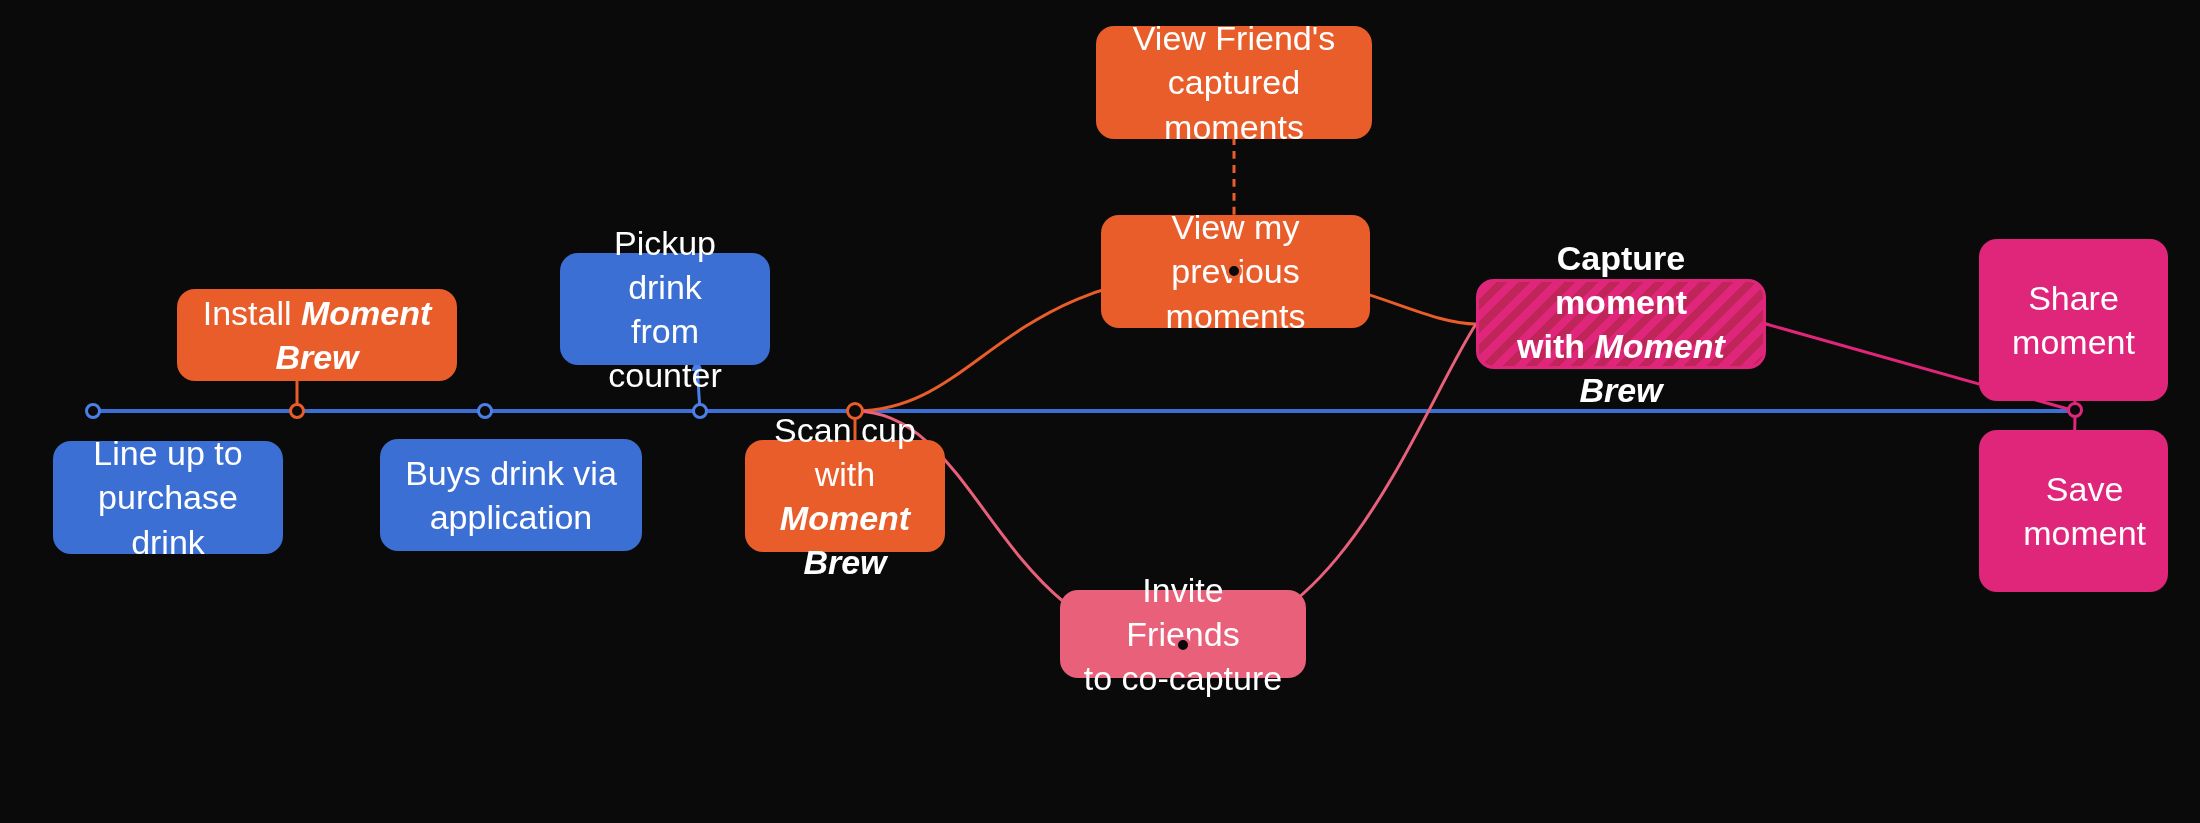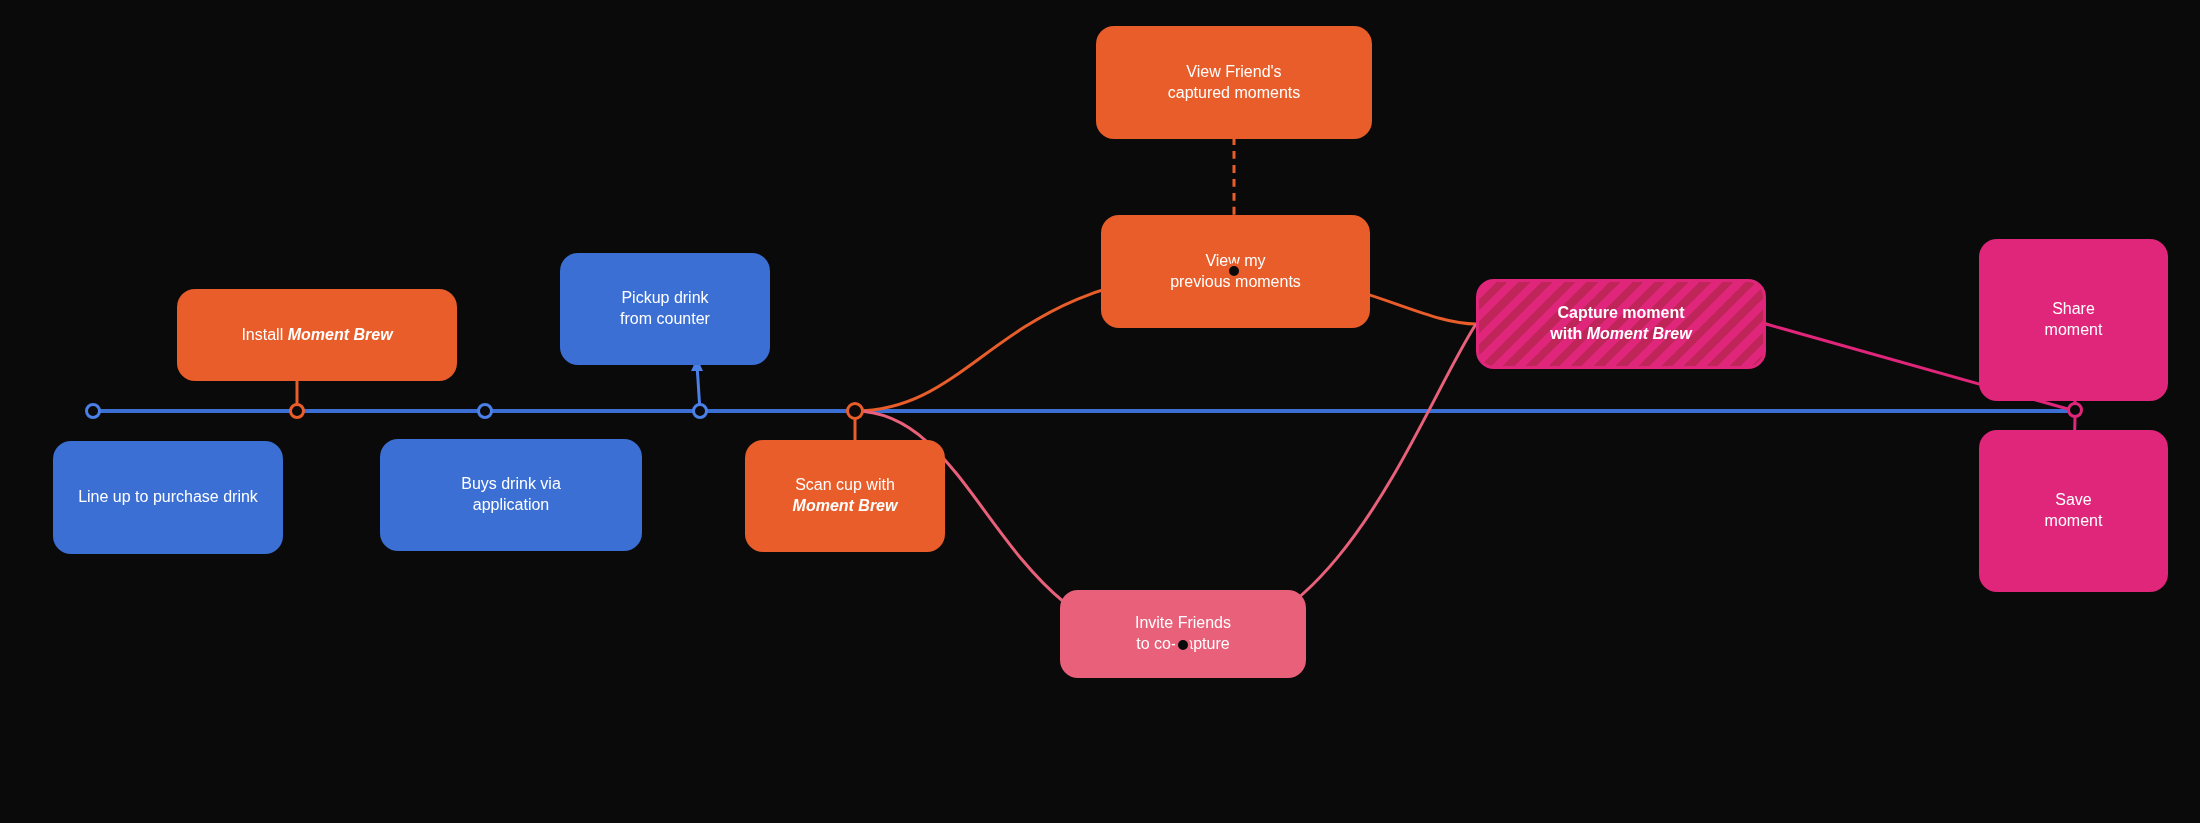--- a/index.html
+++ b/index.html
@@ -23,21 +23,21 @@
       height: 823px;
       pointer-events: none;
     }
     .node-bubble {
       position: absolute;
       border-radius: 18px;
       display: flex;
       align-items: center;
       justify-content: center;
       text-align: center;
-      font-size: 16px;
+      font-size: 34px;
       font-weight: 500;
       color: #fff;
       padding: 16px 22px;
       line-height: 1.3;
     }
     .node-bubble em {
       font-style: italic;
       font-weight: 700;
     }
     .node-dot {
@@ -134,21 +134,21 @@
   </div>
 
   <div class="node-bubble striped-node" style="left:1476px; top:279px; width:290px; height:90px;">
     <span><strong>Capture moment<br>with <em>Moment Brew</em></strong></span>
   </div>
 
   <div class="node-bubble pink-bg" style="left:1979px; top:239px; width:189px; height:162px;">
     <span>Share<br>moment</span>
   </div>
 
-  <div class="node-bubble pink-bg" style="left:1979px; top:430px; width:189px; height:162px;">
+  <div class="node-bubble pink-bg" style="left:1979px; top:430px; width:189px; height:162px;justify-content:flex-end;">
     <span>Save<br>moment</span>
   </div>
 
   <div class="node-bubble lpink-bg" style="left:1060px; top:590px; width:246px; height:88px;">
     <span>Invite Friends<br>to co-capture</span>
   </div>
 
   <div class="node-dot" style="left:85px; top:403px; width:16px; height:16px; border-color:#4a80e8;"></div>
 
   <div class="node-dot" style="left:289px; top:403px; width:16px; height:16px; border-color:#e85d2a;"></div>

